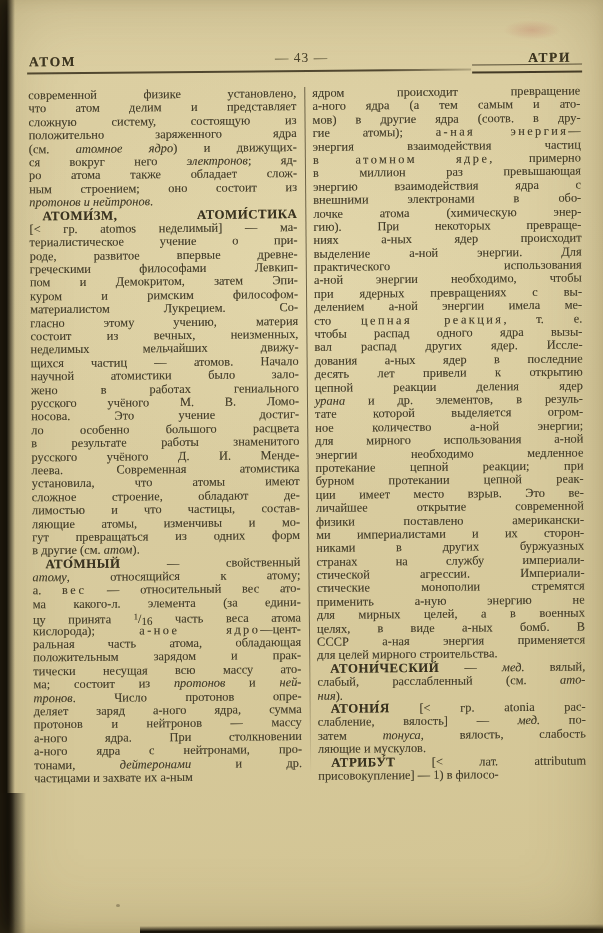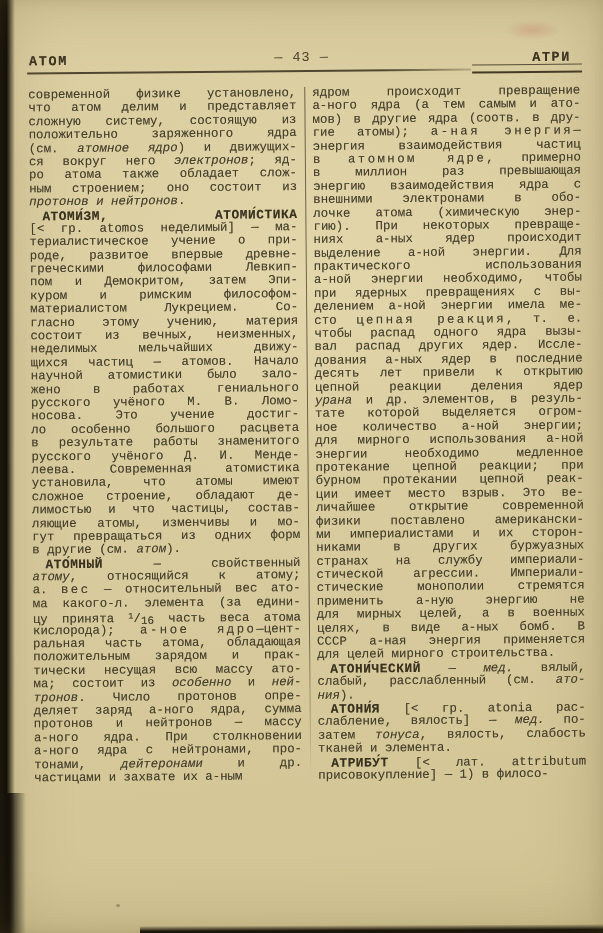--- a/index.html
+++ b/index.html
@@ -3,21 +3,21 @@
 <meta charset="utf-8">
 <style>
   html,body{margin:0;padding:0;background:#15110c;}
   .sheet{
     position:relative;
     width:603px;height:933px;
     overflow:hidden;
     background:
       radial-gradient(ellipse 420px 300px at 52% 30%, rgba(248,240,200,0.28), rgba(248,240,200,0) 75%),
       linear-gradient(173deg, #dccfa2 0%, #d8cb9e 55%, #d2c493 100%);
-    font-family:Liberation Mono, monospace;
+    font-family:Liberation Serif, serif;
     color:#443e2b;
   }
   .vignette{position:absolute;inset:0;pointer-events:none;
     box-shadow:inset 0 0 70px rgba(110,92,50,0.30), inset 0 0 14px rgba(110,92,50,0.18);}
   .edge-left{position:absolute;left:0;top:0;bottom:0;width:15px;
     background:linear-gradient(to right,#070503 45%,rgba(7,5,3,0));}
   .edge-left-bottom{position:absolute;left:0;bottom:0;width:26px;height:140px;
     background:linear-gradient(to right,#080604 30%,rgba(8,6,4,0));}
   .edge-bottom{position:absolute;bottom:0;left:140px;right:0;height:9px;
     background:linear-gradient(to top,#080603 40%,rgba(8,6,3,0));
@@ -119,21 +119,21 @@
           <div class="para ind">
             <div class="line"><span class="b">АТО́МНЫЙ</span><span> — свойственный</span></div>
             <div class="line"><span class="i">атому</span><span>, относящийся к атому;</span></div>
             <div class="line"><span>а. </span><span class="sp">вес</span><span> — относительный вес ато-</span></div>
             <div class="line"><span>ма какого-л. элемента (за едини-</span></div>
             <div class="line"><span>цу принята </span><span class="sup">1</span><span>/</span><span class="sub">16</span><span> часть веса атома</span></div>
             <div class="line"><span>кислорода); </span><span class="sp">а-ное ядро</span><span>—цент-</span></div>
             <div class="line"><span>ральная часть атома, обладающая</span></div>
             <div class="line"><span>положительным зарядом и прак-</span></div>
             <div class="line"><span>тически несущая всю массу ато-</span></div>
-            <div class="line"><span>ма; состоит из </span><span class="i">особенно</span><span> и </span><span class="i">ней-</span></div>
+            <div class="line"><span>ма; состоит из </span><span class="i">протонов</span><span> и </span><span class="i">ней-</span></div>
             <div class="line"><span class="i">тронов</span><span>. Число протонов опре-</span></div>
             <div class="line"><span>деляет заряд а-ного ядра, сумма</span></div>
             <div class="line"><span>протонов и нейтронов — массу</span></div>
             <div class="line"><span>а-ного ядра. При столкновении</span></div>
             <div class="line"><span>а-ного ядра с нейтронами, про-</span></div>
             <div class="line"><span>тонами, </span><span class="i">дейтеронами</span><span> и др.</span></div>
             <div class="line"><span>частицами и захвате их а-ным</span></div>
           </div>
         </div>
       <div class="gutter">
@@ -187,21 +187,21 @@
           </div>
           <div class="para ind">
             <div class="line"><span class="b">АТОНИ́ЧЕСКИЙ</span><span> — </span><span class="i">мед.</span><span> вялый,</span></div>
             <div class="line"><span>слабый, расслабленный (см. </span><span class="i">ато-</span></div>
             <div class="line"><span class="i">ния</span><span>).</span></div>
           </div>
           <div class="para ind">
             <div class="line"><span class="b">АТОНИ́Я</span><span> [&lt; гр. atonia рас-</span></div>
             <div class="line"><span>слабление, вялость] — </span><span class="i">мед.</span><span> по-</span></div>
             <div class="line"><span>затем </span><span class="i">тонуса</span><span>, вялость, слабость</span></div>
-            <div class="line"><span>тканей и элемента.</span></div>
+            <div class="line"><span>ляющие и мускулов.</span></div>
           </div>
           <div class="para ind">
             <div class="line"><span class="b">АТРИБУ́Т</span><span> [&lt; лат. attributum</span></div>
             <div class="line"><span>присовокупление] — 1) в филосо-</span></div>
           </div>
         </div>
     </div>
   </div>
 
   <div class="smudge"></div>

